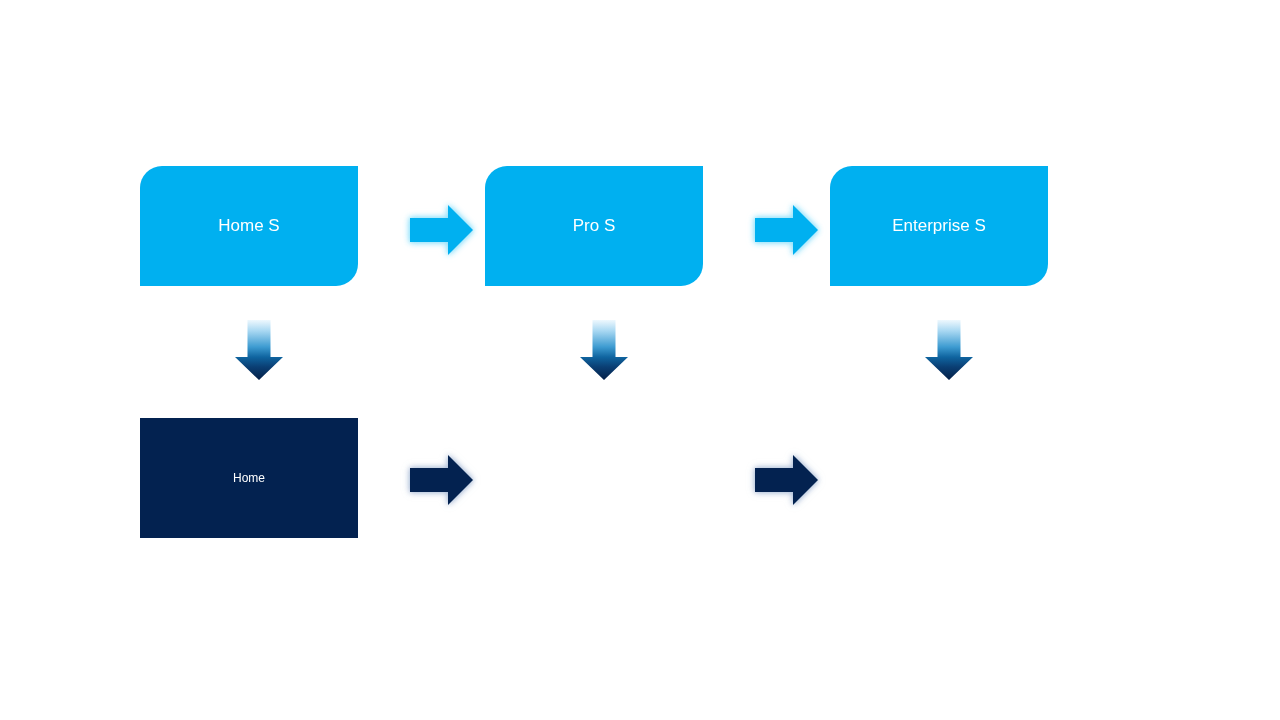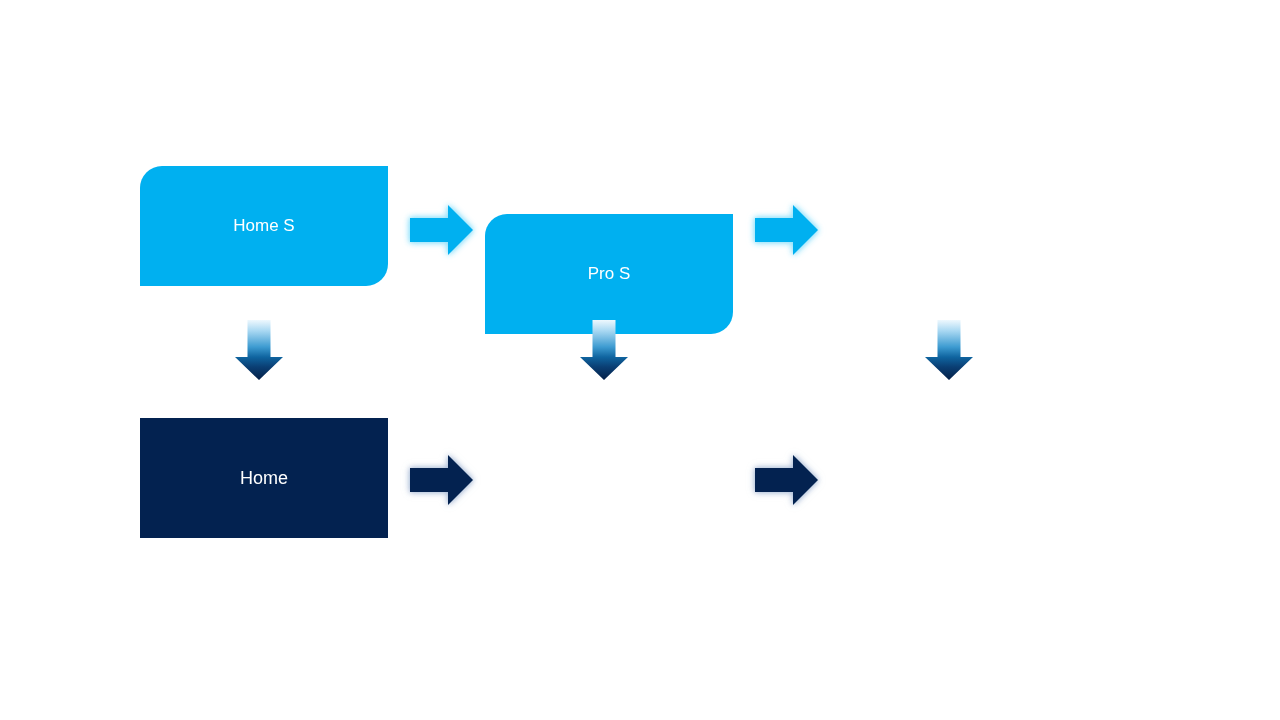--- a/index.html
+++ b/index.html
@@ -10,40 +10,40 @@
   }
   #stage {
     position: relative;
     width: 1280px;
     height: 720px;
     background: var(--bg, #ffffff);
     overflow: hidden;
   }
   .box {
     position: absolute;
-    width: 248px;
+    width: 218px;
     height: 120px;
     display: flex;
     align-items: center;
     justify-content: center;
     color: var(--text-color, #ffffff);
   }
   .box.top {
     top: 166px;
     background: var(--light-blue, #00b0f0);
     border-radius: 22px 0 22px 0;
   }
   .box.bottom {
     top: 418px;
     background: var(--dark-navy, #032250);
   }
   .box.top .box-label { font-size: 17px; }
-  .box.bottom .box-label { font-size: 18px; }
+  .box.bottom .box-label { font-size: 12px; }
   .col-1 { left: 140px; }
-  .col-2 { left: 485px; margin-top: 48px; }
+  .col-2 { left: 485px; }
   .col-3 { left: 830px; }
   .arrow-right {
     position: absolute;
     width: 63px;
     height: 50px;
   }
   .arrow-right.top-row {
     top: 205px;
     filter: drop-shadow(0 0 3px rgba(140, 224, 251, 0.95)) drop-shadow(0 0 2px rgba(140, 224, 251, 0.75));
   }
@@ -81,20 +81,23 @@
       </linearGradient>
     </defs>
   </svg>
 
   <div class="box top col-1">
     <span class="box-label">Home S</span>
   </div>
   <div class="box top col-2">
     <span class="box-label">Pro S</span>
   </div>
+  <div class="box top col-3">
+    <span class="box-label">Enterprise S</span>
+  </div>
 
   <svg class="arrow-right top-row gap-1" viewBox="0 0 63 50">
     <polygon points="0,13 38,13 38,0 63,25 38,50 38,37 0,37" style="fill: var(--light-blue, #00b0f0);"></polygon>
   </svg>
   <svg class="arrow-right top-row gap-2" viewBox="0 0 63 50">
     <polygon points="0,13 38,13 38,0 63,25 38,50 38,37 0,37" style="fill: var(--light-blue, #00b0f0);"></polygon>
   </svg>
 
   <svg class="arrow-down down-1" viewBox="0 0 48 60">
     <polygon points="12.5,0 35.5,0 35.5,37 48,37 24,60 0,37 12.5,37" fill="url(#downGrad)"></polygon>

